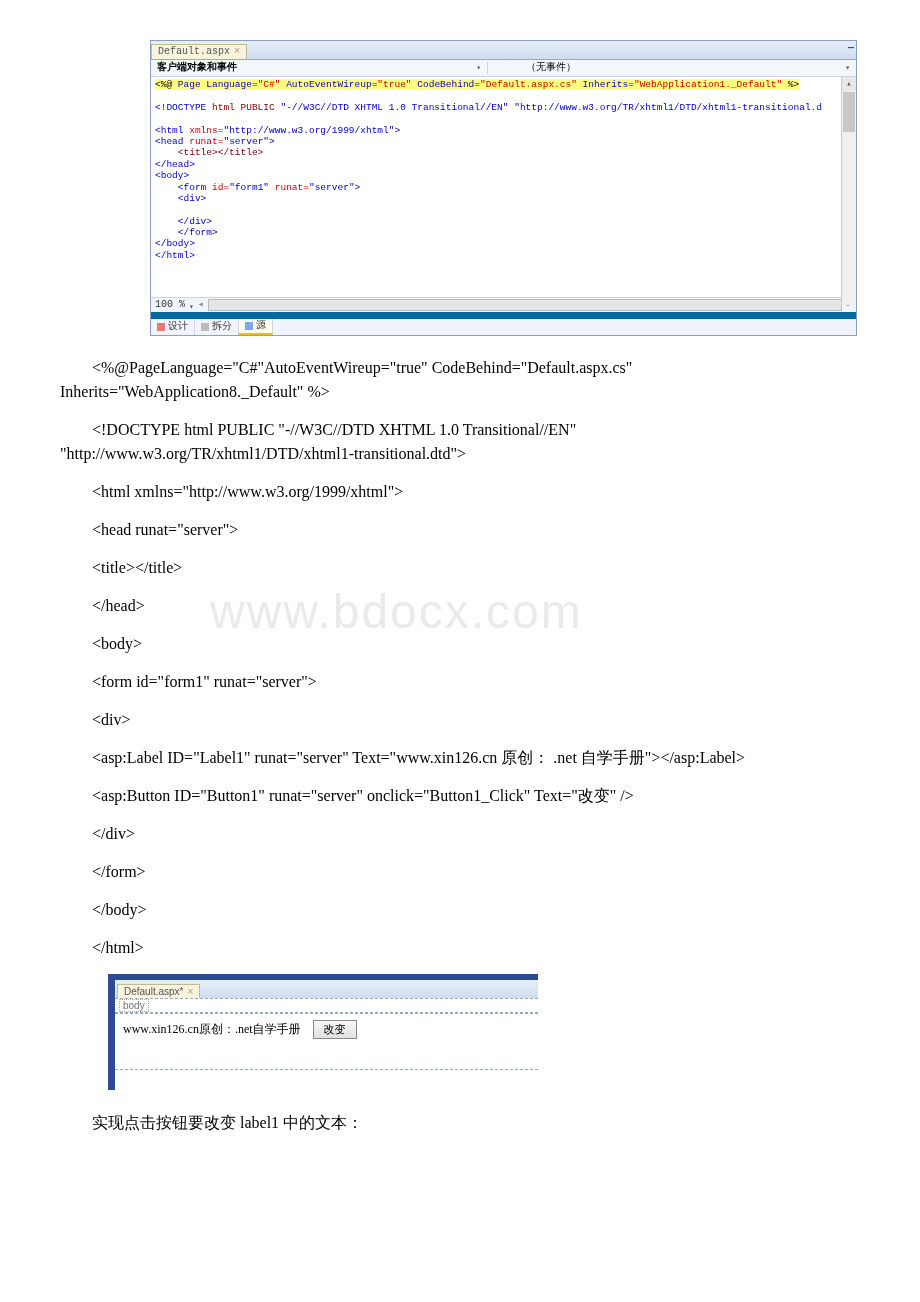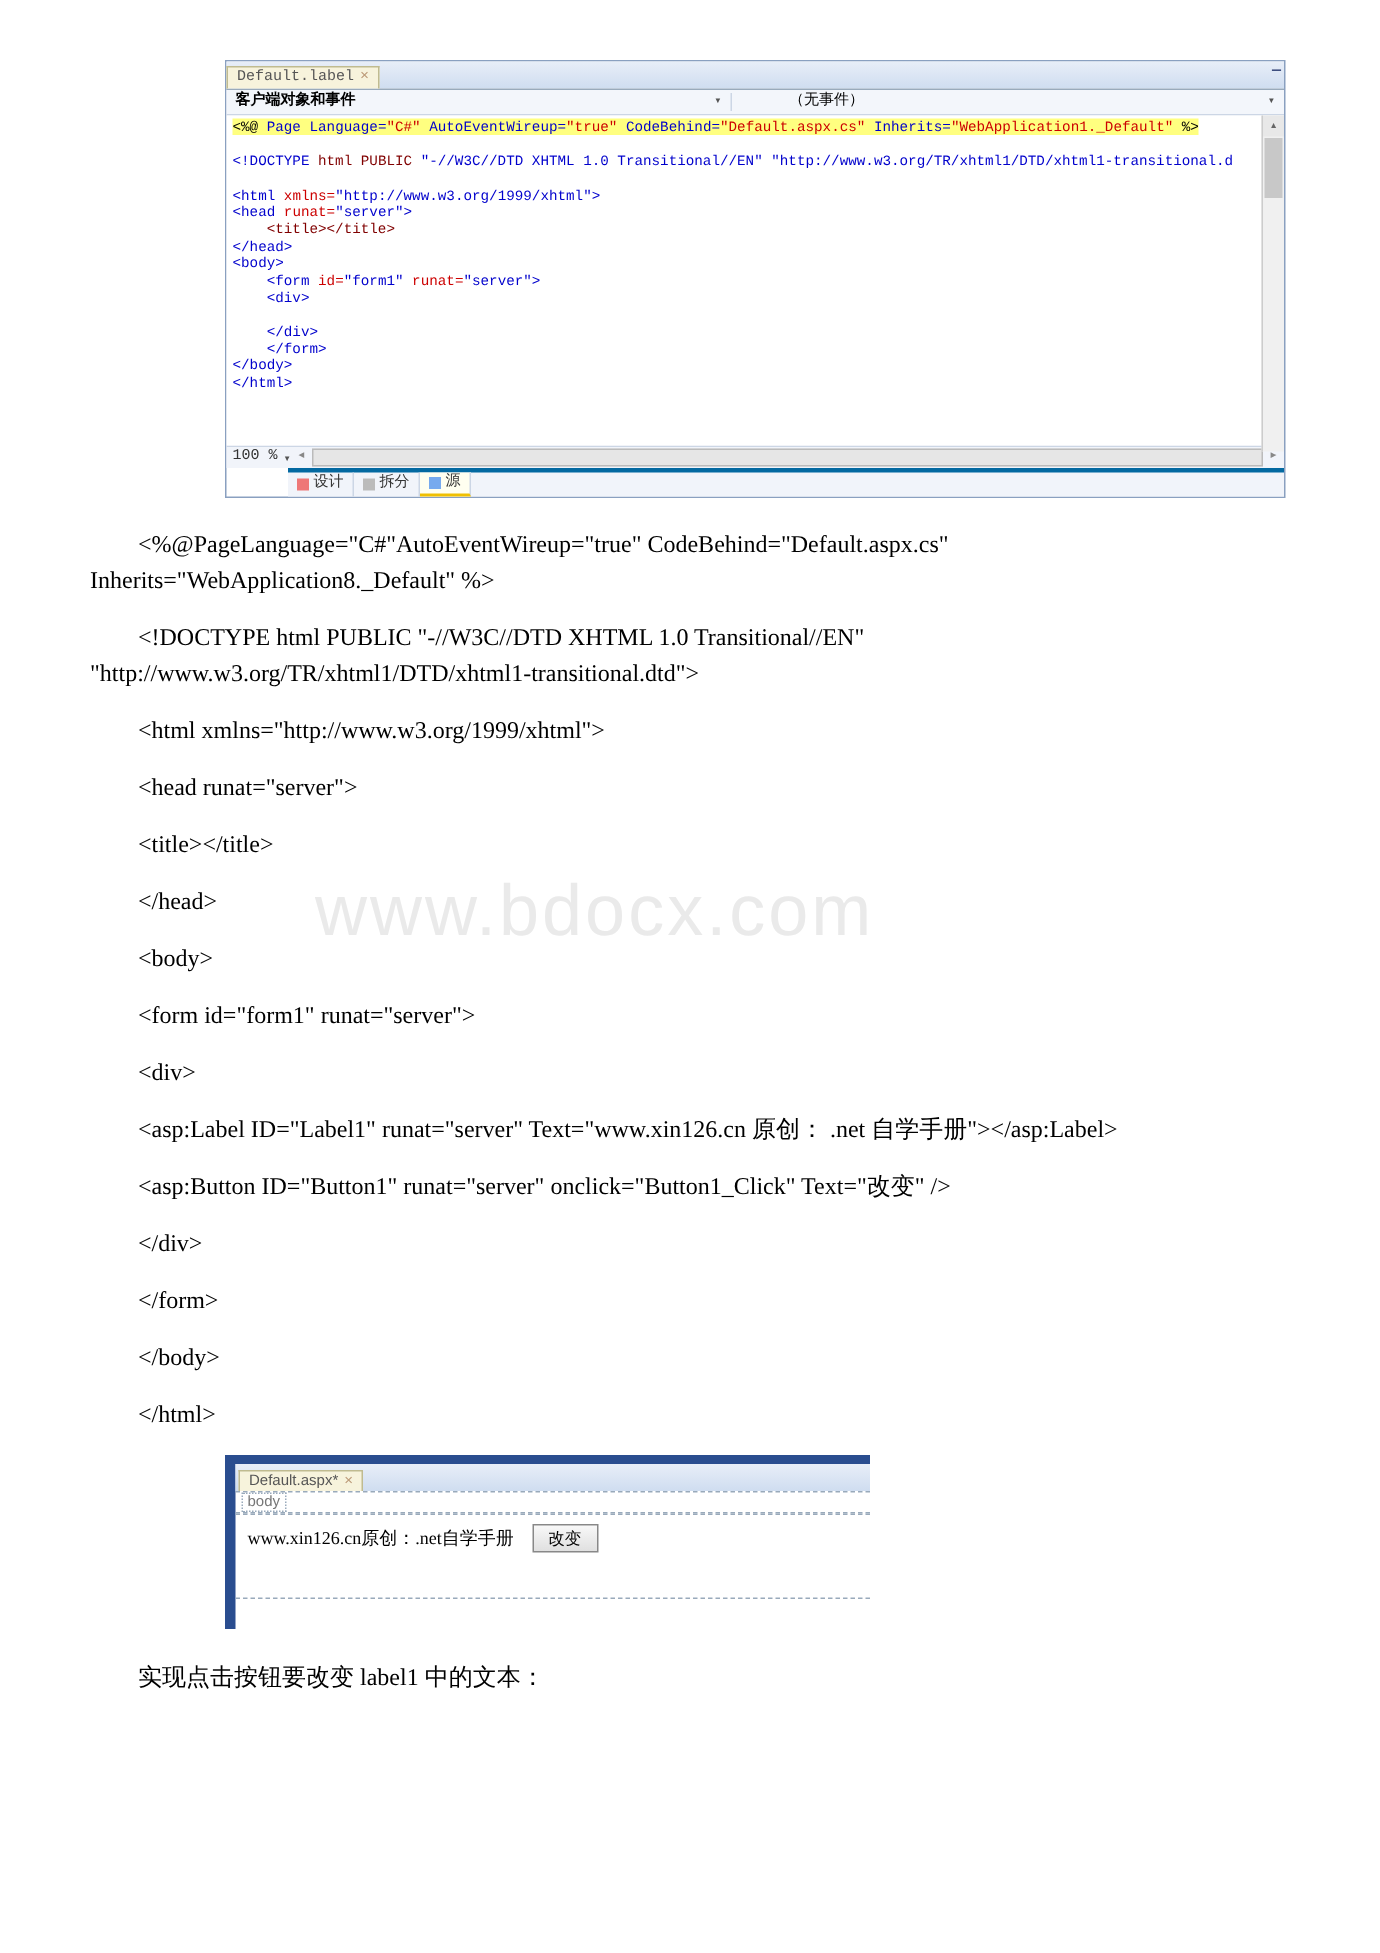--- a/index.html
+++ b/index.html
@@ -98,25 +98,24 @@
   .ide-status .scroll {
     flex:1;
     display:flex;
     align-items:center;
   }
   .ide-status .track {
     flex:1; height:10px; background:#e6e6e6; border:1px solid #bbb;
   }
   .ide-viewtabs {
     background: #f1f4fa;
-    border-top: 3px solid #0369a1;
+    border-top: 7px solid #0369a1;
     padding: 0;
     font-size: 10px;
     display:flex;
-    margin-left:41px;
   }
   .ide-viewtab {
     padding: 1px 6px;
     border-right:1px solid #ccd6e5;
     display:flex; align-items:center; gap:3px;
     color:#333;
   }
   .ide-viewtab.sel { background:#fffff0; border-bottom:2px solid #f0c000;}
   .sq { width:8px; height:8px; display:inline-block; }
   .sq.red{background:#e77;}
@@ -151,21 +150,21 @@
     position: absolute;
     font-size: 48px;
     color: #eaeaea;
     font-family: Arial, sans-serif;
     letter-spacing: 2px;
     pointer-events: none;
     z-index: -1;
   }
   .content-rel { position: relative; }
   .designer-window {
-    margin: 0 0 20px 90px;
+    margin: 0 0 20px 48px;
     width: 430px;
     font-family: Tahoma, sans-serif;
     font-size: 11px;
   }
   .dw-blue {
     background:#2a4d8f; height:6px;
   }
   .dw-body {
     border-left: 7px solid #2a4d8f;
     background:#fff;
@@ -195,21 +194,21 @@
   }
 </style>
 </head>
 <body>
 
 <div class="page">
 
   <div class="ide-window" style="position:relative;">
     <div class="ide-tabbar">
       <div class="ide-tab">
-        <span>Default.label</span>
+        <span>Default.aspx</span>
         <span class="close-x">×</span>
       </div>
       <span class="ide-minimize">—</span>
     </div>
     <div class="ide-dropdowns">
       <div class="ide-dd">
         <span>客户端对象和事件</span>
         <span class="arrow">▾</span>
       </div>
       <div class="ide-dd">

